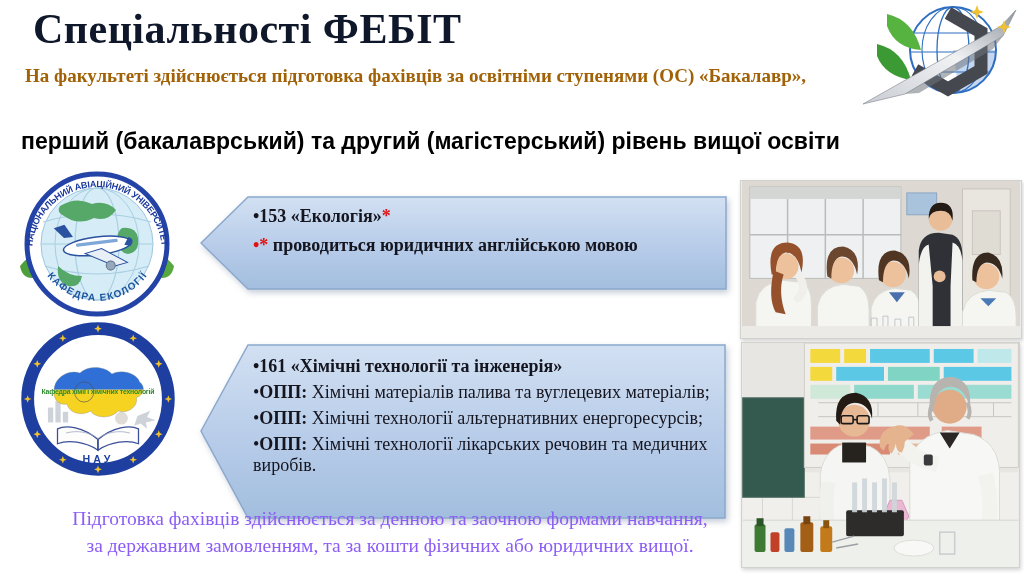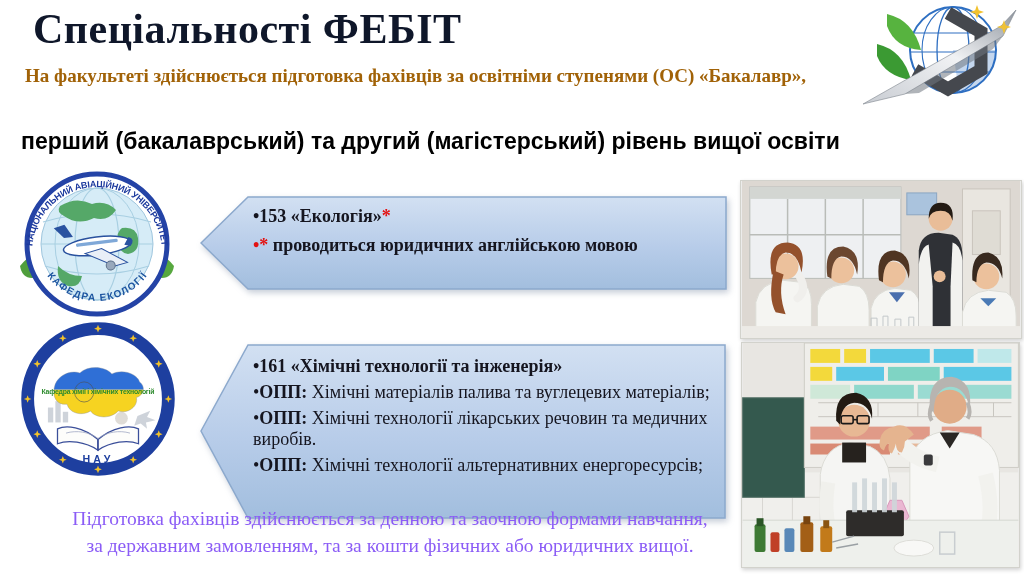--- a/index.html
+++ b/index.html
@@ -166,22 +166,22 @@
           <stop offset="0" stop-color="#d2e0f2"></stop>
             <stop offset=".55" stop-color="#b7cce9"></stop>
             <stop offset="1" stop-color="#a2bede"></stop>
         </linearGradient>
       </defs>
       <polygon points="1,87 48,1 525,1 525,174 48,174" fill="url(#g2)" stroke="#8ca9cd" stroke-width="1.5"></polygon>
     </svg>
     <div class="content" style="top:12px;">
       <div class="cl bd"><span>•</span><span>161 «Хімічні технології та інженерія»</span></div>
       <div class="cl"><span>•</span><span class="bd">ОПП:</span><span> Хімічні матеріалів палива та вуглецевих матеріалів;</span></div>
+      <div class="cl"><span>•</span><span class="bd">ОПП:</span><span> Хімічні технології альтернативних енергоресурсів;</span></div>
       <div class="cl"><span>•</span><span class="bd">ОПП:</span><span> Хімічні технології лікарських речовин та медичних виробів.</span></div>
-      <div class="cl"><span>•</span><span class="bd">ОПП:</span><span> Хімічні технології альтернативних енергоресурсів;</span></div>
     </div>
   </div>
 
   <div class="abs photo" style="left:740px;top:180px;width:280px;height:157px;">
     <svg width="280" height="157" viewBox="0 0 280 158">
       <rect width="280" height="158" fill="#ddd8d2"></rect>
       <rect x="222" y="8" width="48" height="142" fill="#e9e6e0" stroke="#c9c4bc"></rect>
       <rect x="232" y="30" width="28" height="44" fill="#dfdcd4" stroke="#c9c4bc"></rect>
       <rect x="8" y="6" width="152" height="92" fill="#eef0f2" stroke="#b9bcb8"></rect>
       <rect x="8" y="6" width="152" height="12" fill="#d3d6d2"></rect>

